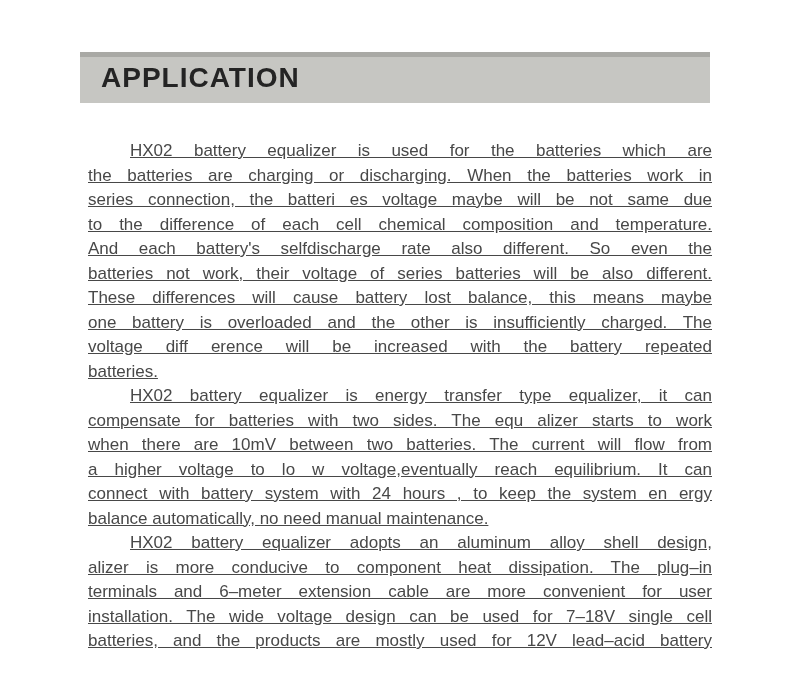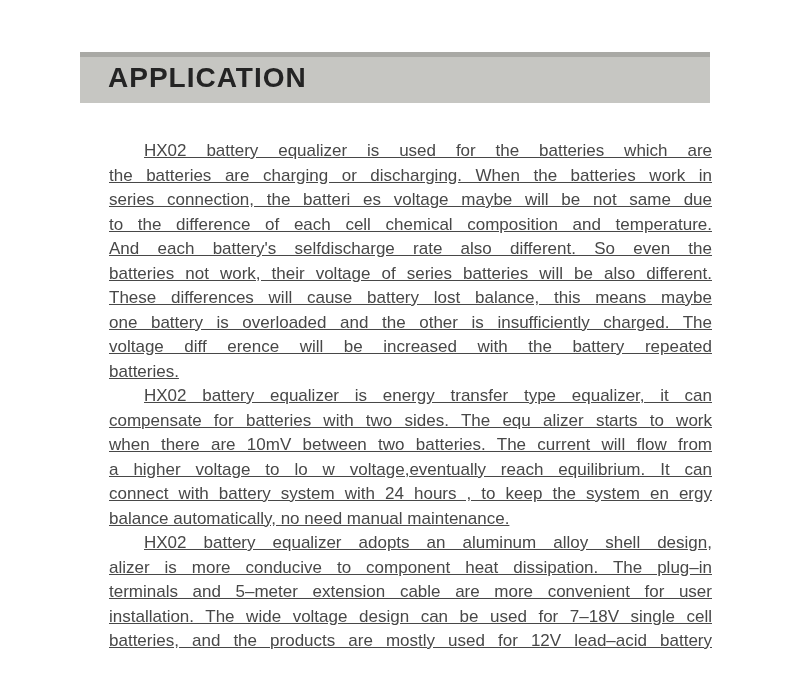--- a/index.html
+++ b/index.html
@@ -1,15 +1,15 @@
 <!DOCTYPE html>
 <html style="--page-background: #ffffff; --header-bar: #c6c6c2; --header-top-strip: #a9a9a5; --heading-text: #242424; --body-text: #484848;"><head>
 <meta charset="utf-8">
 <style>
-  * { box-sizing: border-box; padding-left: 7px; }
+  * { box-sizing: border-box; }
   html, body { margin: 0; padding: 0; }
   body {
     width: 800px;
     height: 690px;
     overflow: hidden;
     position: relative;
     background: var(--page-background, #ffffff);
     font-family: "Liberation Sans", sans-serif;
   }
   .header {
@@ -84,19 +84,19 @@
       <div class="line">compensate for batteries with two sides. The equ alizer starts to work</div>
       <div class="line">when there are 10mV between two batteries. The current will flow from</div>
       <div class="line">a higher voltage to lo w voltage,eventually reach equilibrium. It can</div>
       <div class="line">connect with battery system with 24 hours , to keep the system en ergy</div>
       <div class="line last">balance automatically, no need manual maintenance.</div>
     </div>
 
     <div class="paragraph">
       <div class="line indent">HX02 battery equalizer adopts an aluminum alloy shell design,</div>
       <div class="line">alizer is more conducive to component heat dissipation. The plug–in</div>
-      <div class="line">terminals and 5–meter extension cable are more convenient for user</div>
+      <div class="line">terminals and 6–meter extension cable are more convenient for user</div>
       <div class="line">installation. The wide voltage design can be used for 7–18V single cell</div>
       <div class="line">batteries, and the products are mostly used for 12V lead–acid battery</div>
     </div>
 
   </div>
 </div>
 
 </body></html>

